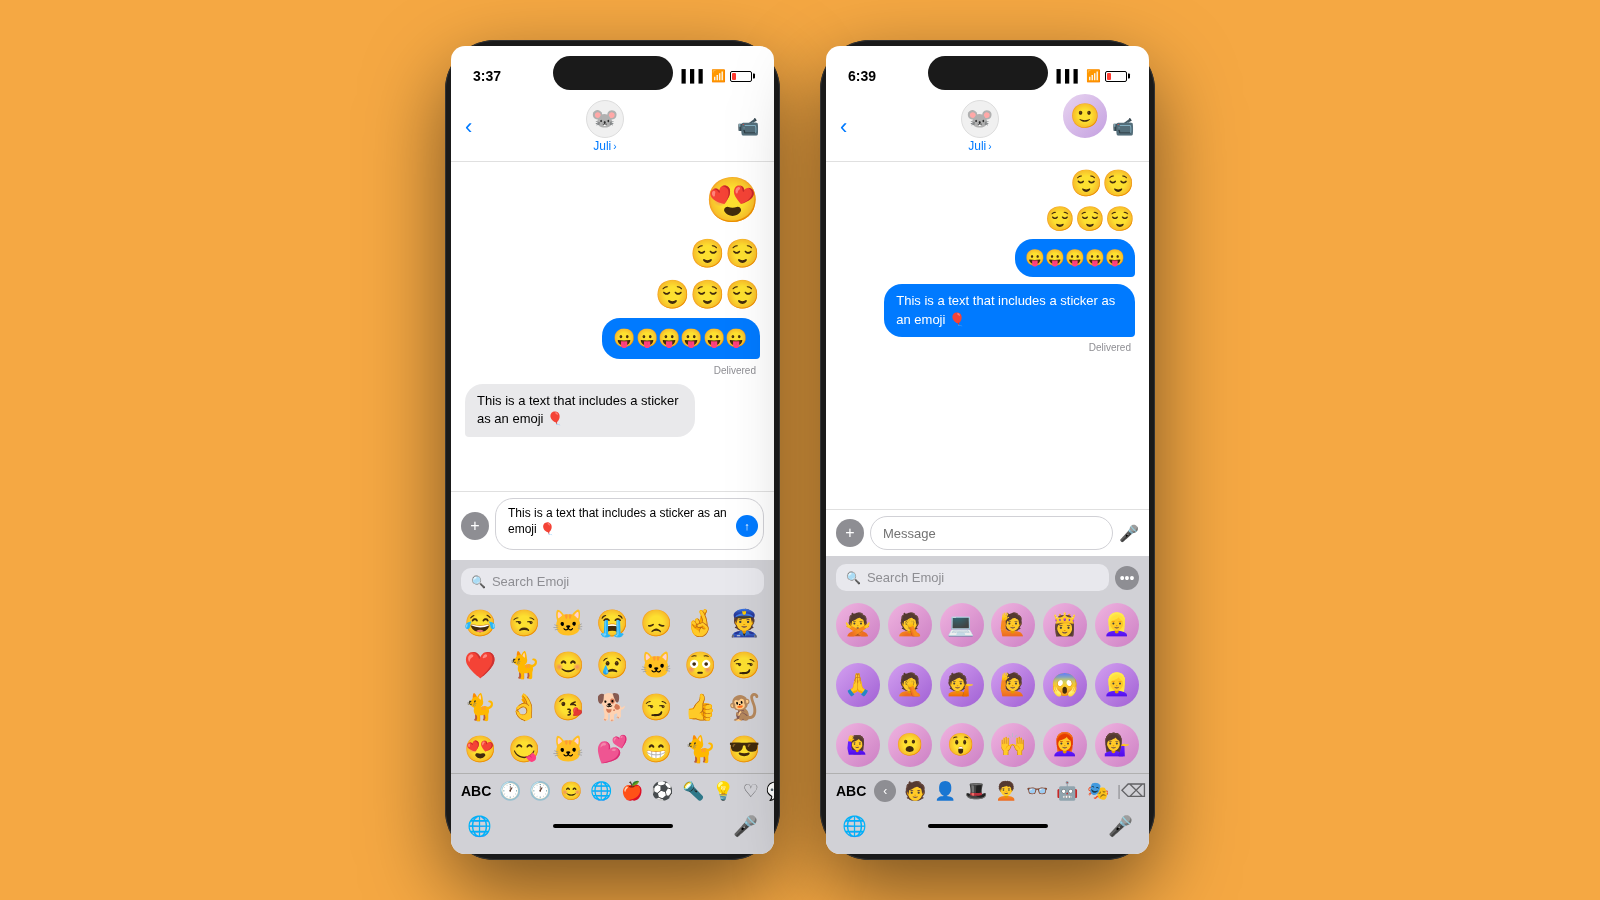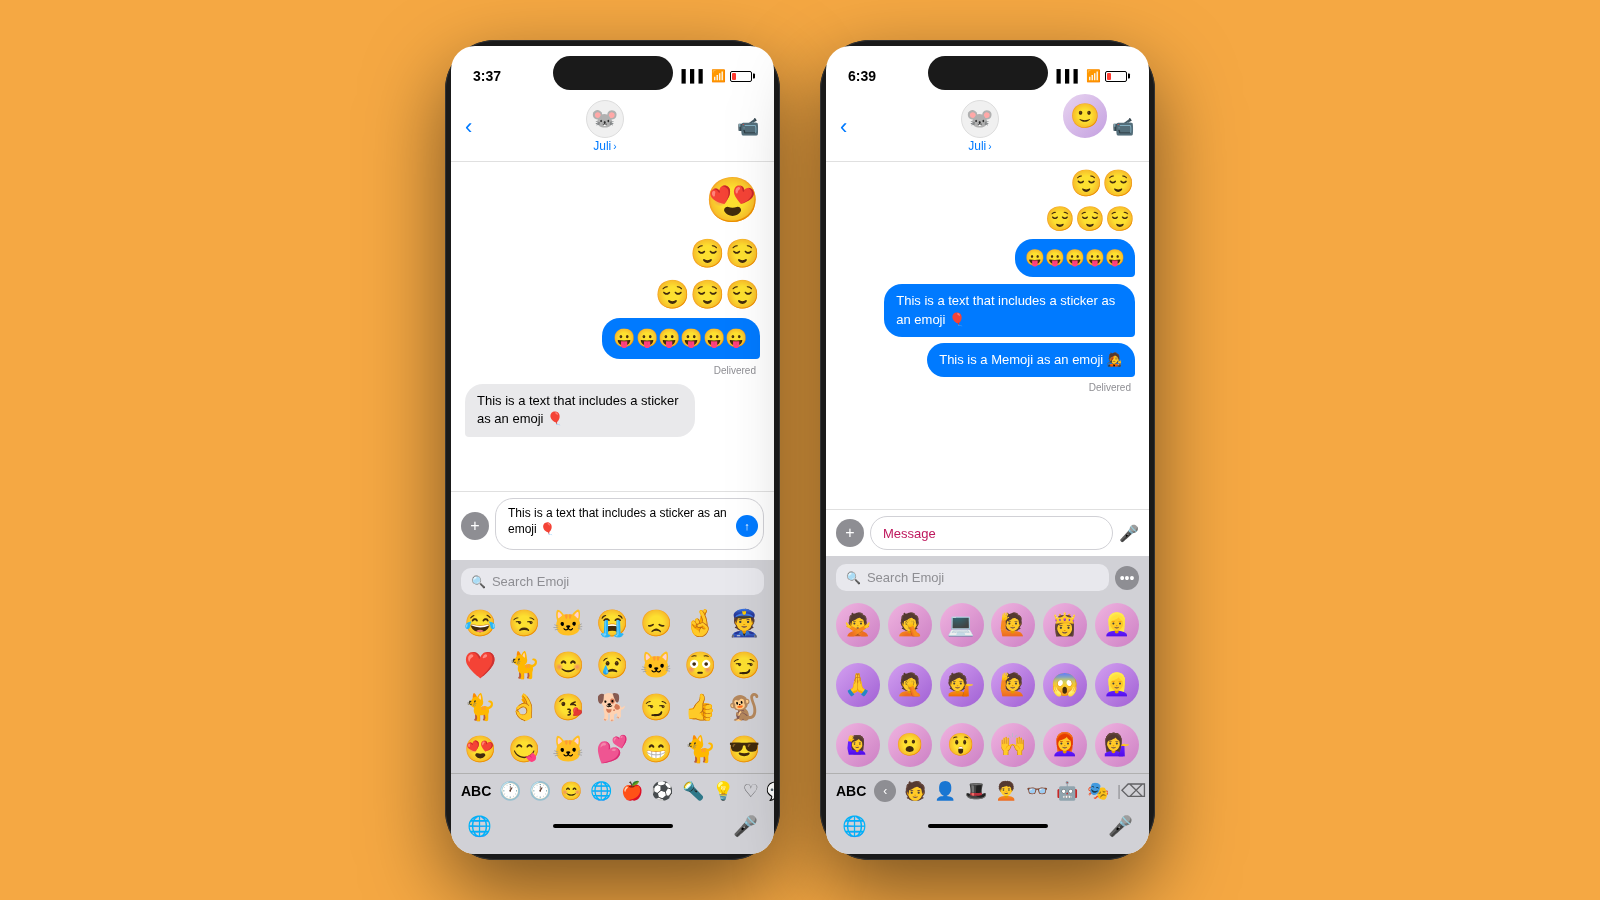--- a/index.html
+++ b/index.html
@@ -22,21 +22,21 @@
       border-radius: 50px;
       padding: 6px;
       position: relative;
       box-shadow: 0 30px 80px rgba(0,0,0,0.5), inset 0 0 0 1px #333;
     }
 
     .phone-inner {
       width: 100%;
       height: 100%;
       background: #fff;
-      border-radius: 24px;
+      border-radius: 14px;
       overflow: hidden;
       display: flex;
       flex-direction: column;
       position: relative;
     }
 
     .dynamic-island {
       position: absolute;
       top: 10px;
       left: 50%;
@@ -225,21 +225,21 @@
       width: 100%;
       font-family: inherit;
     }
 
     .input-placeholder {
       flex: 1;
       border: 1px solid #d1d1d6;
       border-radius: 18px;
       padding: 7px 12px;
       font-size: 13px;
-      color: #be185d;
+      color: #737373;
       min-height: 34px;
       display: flex;
       align-items: center;
     }
 
     .send-btn {
       position: absolute;
       right: 6px;
       top: 50%;
       transform: translateY(-50%);
@@ -608,23 +608,20 @@
       <div style="display:flex; justify-content:flex-end; font-size:24px; margin-bottom:3px;">😌😌😌</div>
 
       <div style="display:flex; justify-content:flex-end;">
         <div class="msg-bubble sent" style="font-size:16px; padding:8px 10px;">😛😛😛😛😛</div>
       </div>
 
       <div style="display:flex; justify-content:flex-end; margin-top:4px;">
         <div class="msg-bubble sent" style="font-size:13px; max-width:85%;">This is a text that includes a sticker as an emoji 🎈</div>
       </div>
 
-      <div style="display:flex; justify-content:flex-end; margin-top:3px;">
-        <div class="msg-bubble sent" style="font-size:13px; max-width:85%;">This is a Memoji as an emoji 🧑‍🎤</div>
-      </div>
       <div class="delivered-text">Delivered</div>
     </div>
 
     <div class="input-area">
       <div class="input-plus">+</div>
       <div class="input-placeholder">
         <span>Message</span>
       </div>
       <span class="mic-btn">🎤</span>
     </div>

